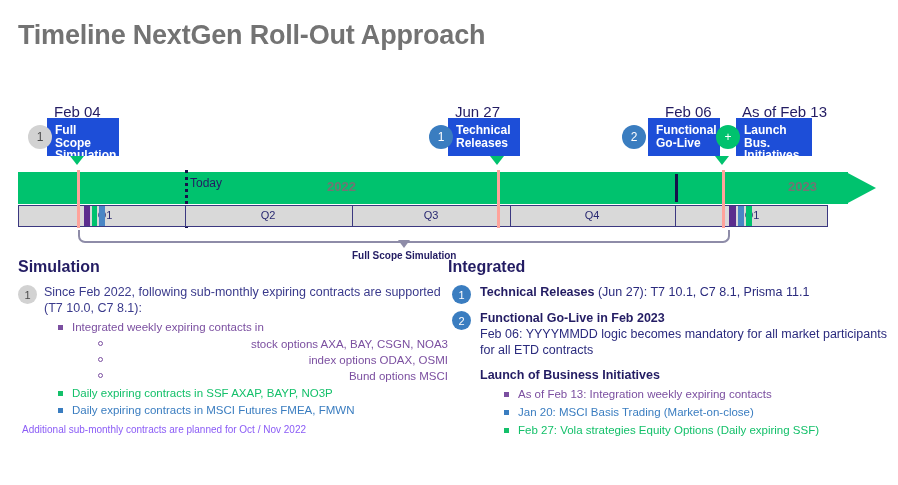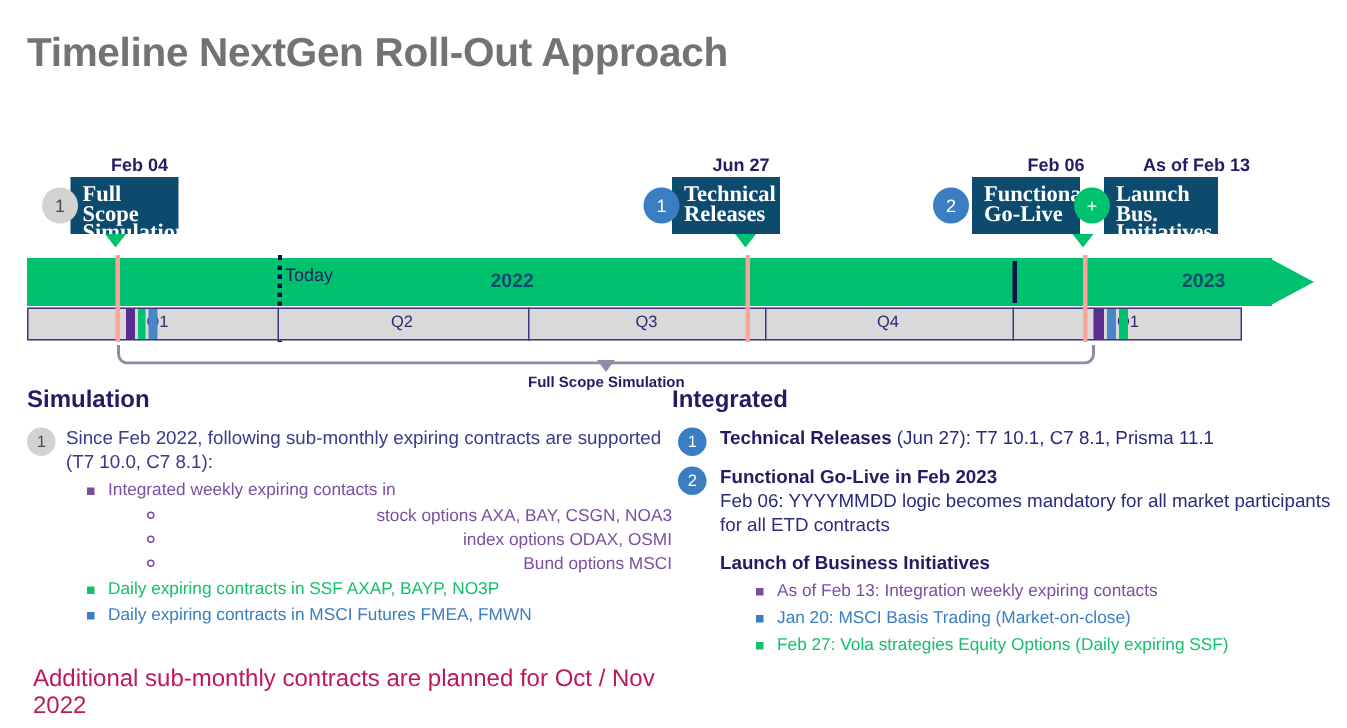--- a/index.html
+++ b/index.html
@@ -54,21 +54,21 @@
     height: 0;
     border-top: 16px solid transparent;
     border-bottom: 16px solid transparent;
     border-left: 30px solid #00C26E;
   }
   .year-label {
     position: absolute;
     top: 79px;
     font-size: 13px;
     font-weight: bold;
-    color: #0c4a6e;
+    color: #737373;
   }
   .year-2022 { left: 327px; }
   .year-2023 { left: 766px; margin-left: 22px; }
 
   .today-marker {
     position: absolute;
     left: 185px;
     top: 70px;
     width: 0;
     height: 58px;
@@ -126,37 +126,35 @@
     position: absolute;
     top: 70px;
     width: 3px;
     height: 58px;
     background: #FFA39B;
   }
 
   
   .ms-date {
     position: absolute;
-    font-size: 12px;
-    font-weight: bold;
+    font-size: 15px;
+    font-weight: normal;
     color: #231C63;
     white-space: nowrap;
-    margin-left: 20px;
   }
   .ms-card {
     position: absolute;
-    background: #0c4a6e;
+    background: #1d4ed8;
     color: #ffffff;
-    font-size: 15px;
+    font-size: 12px;
     font-weight: bold;
     line-height: 12.5px;
     padding: 6px 6px 6px 8px;
     box-sizing: border-box;
     white-space: pre-line;
-    font-family: Liberation Serif, serif;
   }
   .ms-badge {
     position: absolute;
     width: 24px;
     height: 24px;
     border-radius: 50%;
     color: #ffffff;
     font-size: 12px;
     font-weight: normal;
     display: flex;
@@ -286,23 +284,23 @@
     border-radius: 50%;
     box-sizing: border-box;
   }
 
   .c-purple { color: #7B4FA0; }
   .c-green  { color: #14C06A; }
   .c-blue   { color: #3A7DC0; }
 
   .footnote {
     margin-left: 4px;
-    margin-top: 26px;
-    font-size: 16px;
-    color: #be185d;
+    margin-top: 6px;
+    font-size: 10px;
+    color: #8b5cf6;
   }
 
   .p-item { position: relative; margin-bottom: 10px; }
   .p-body { margin-left: 32px; font-size: 12.5px; line-height: 16px; color: #2B2B7E; }
   .p-body b { color: #231C63; }
   .p-sub-head {
     margin-left: 32px;
     margin-top: 2px;
     font-size: 12.5px;
     font-weight: bold;

